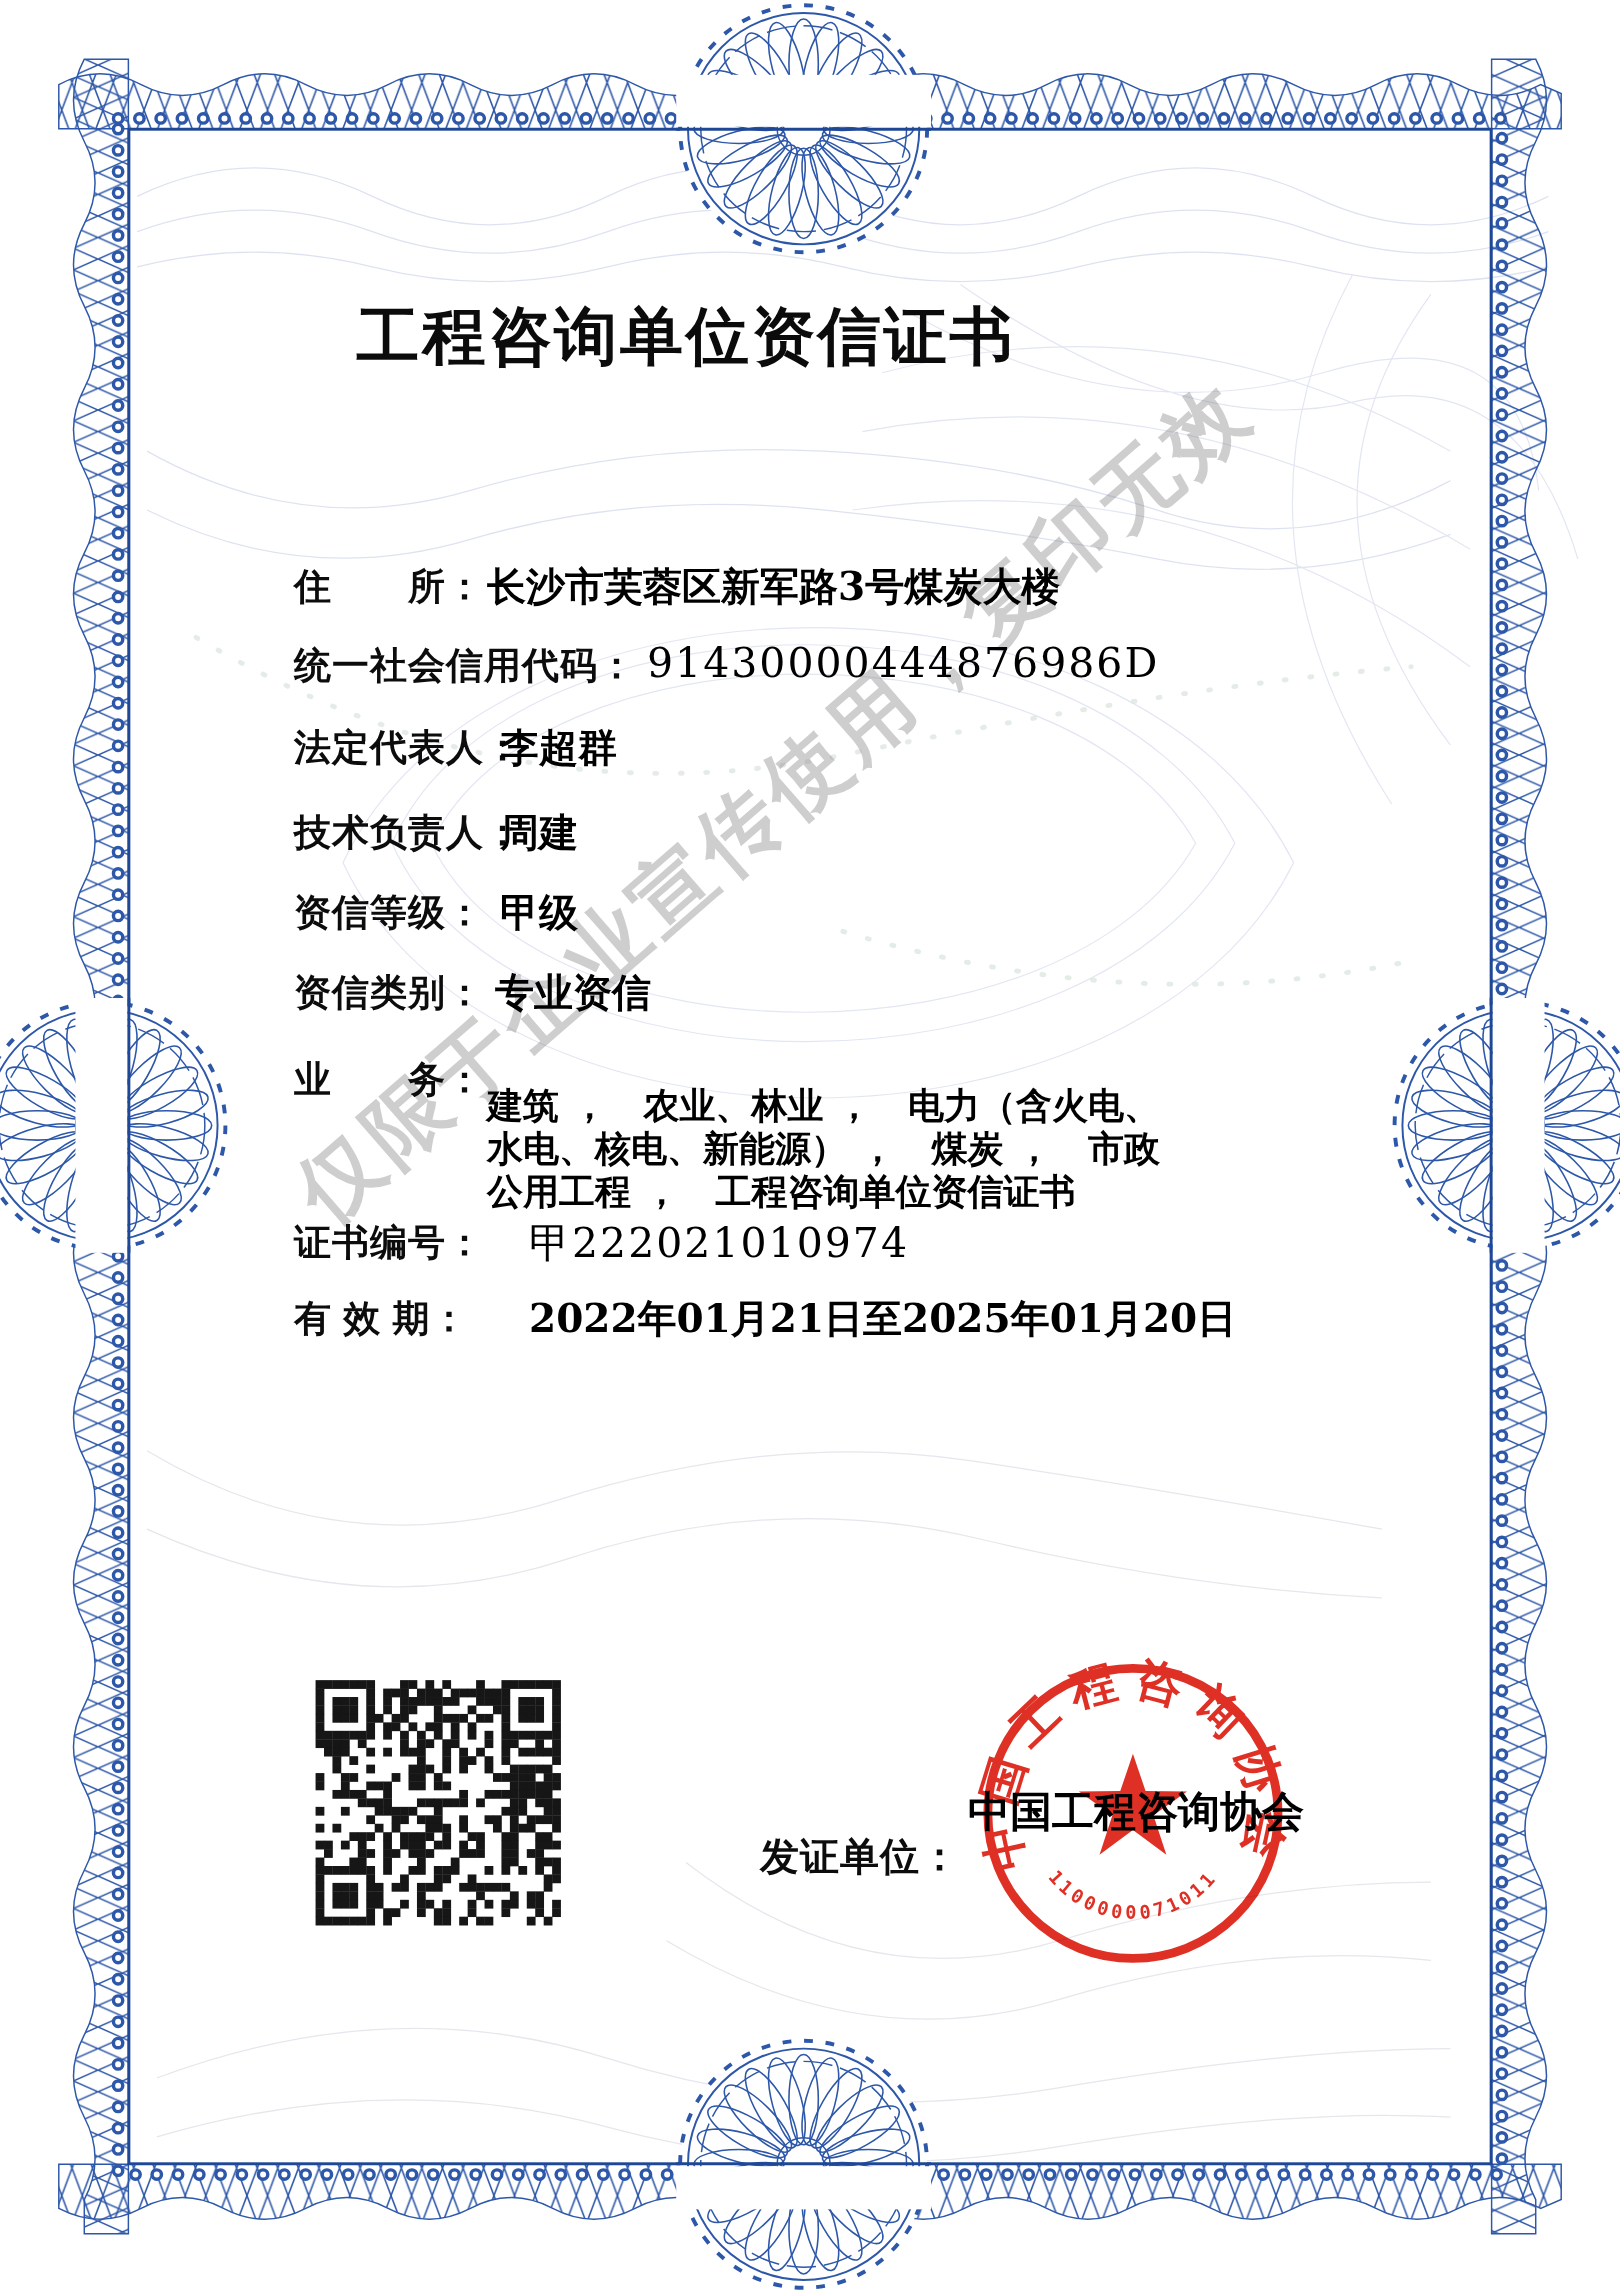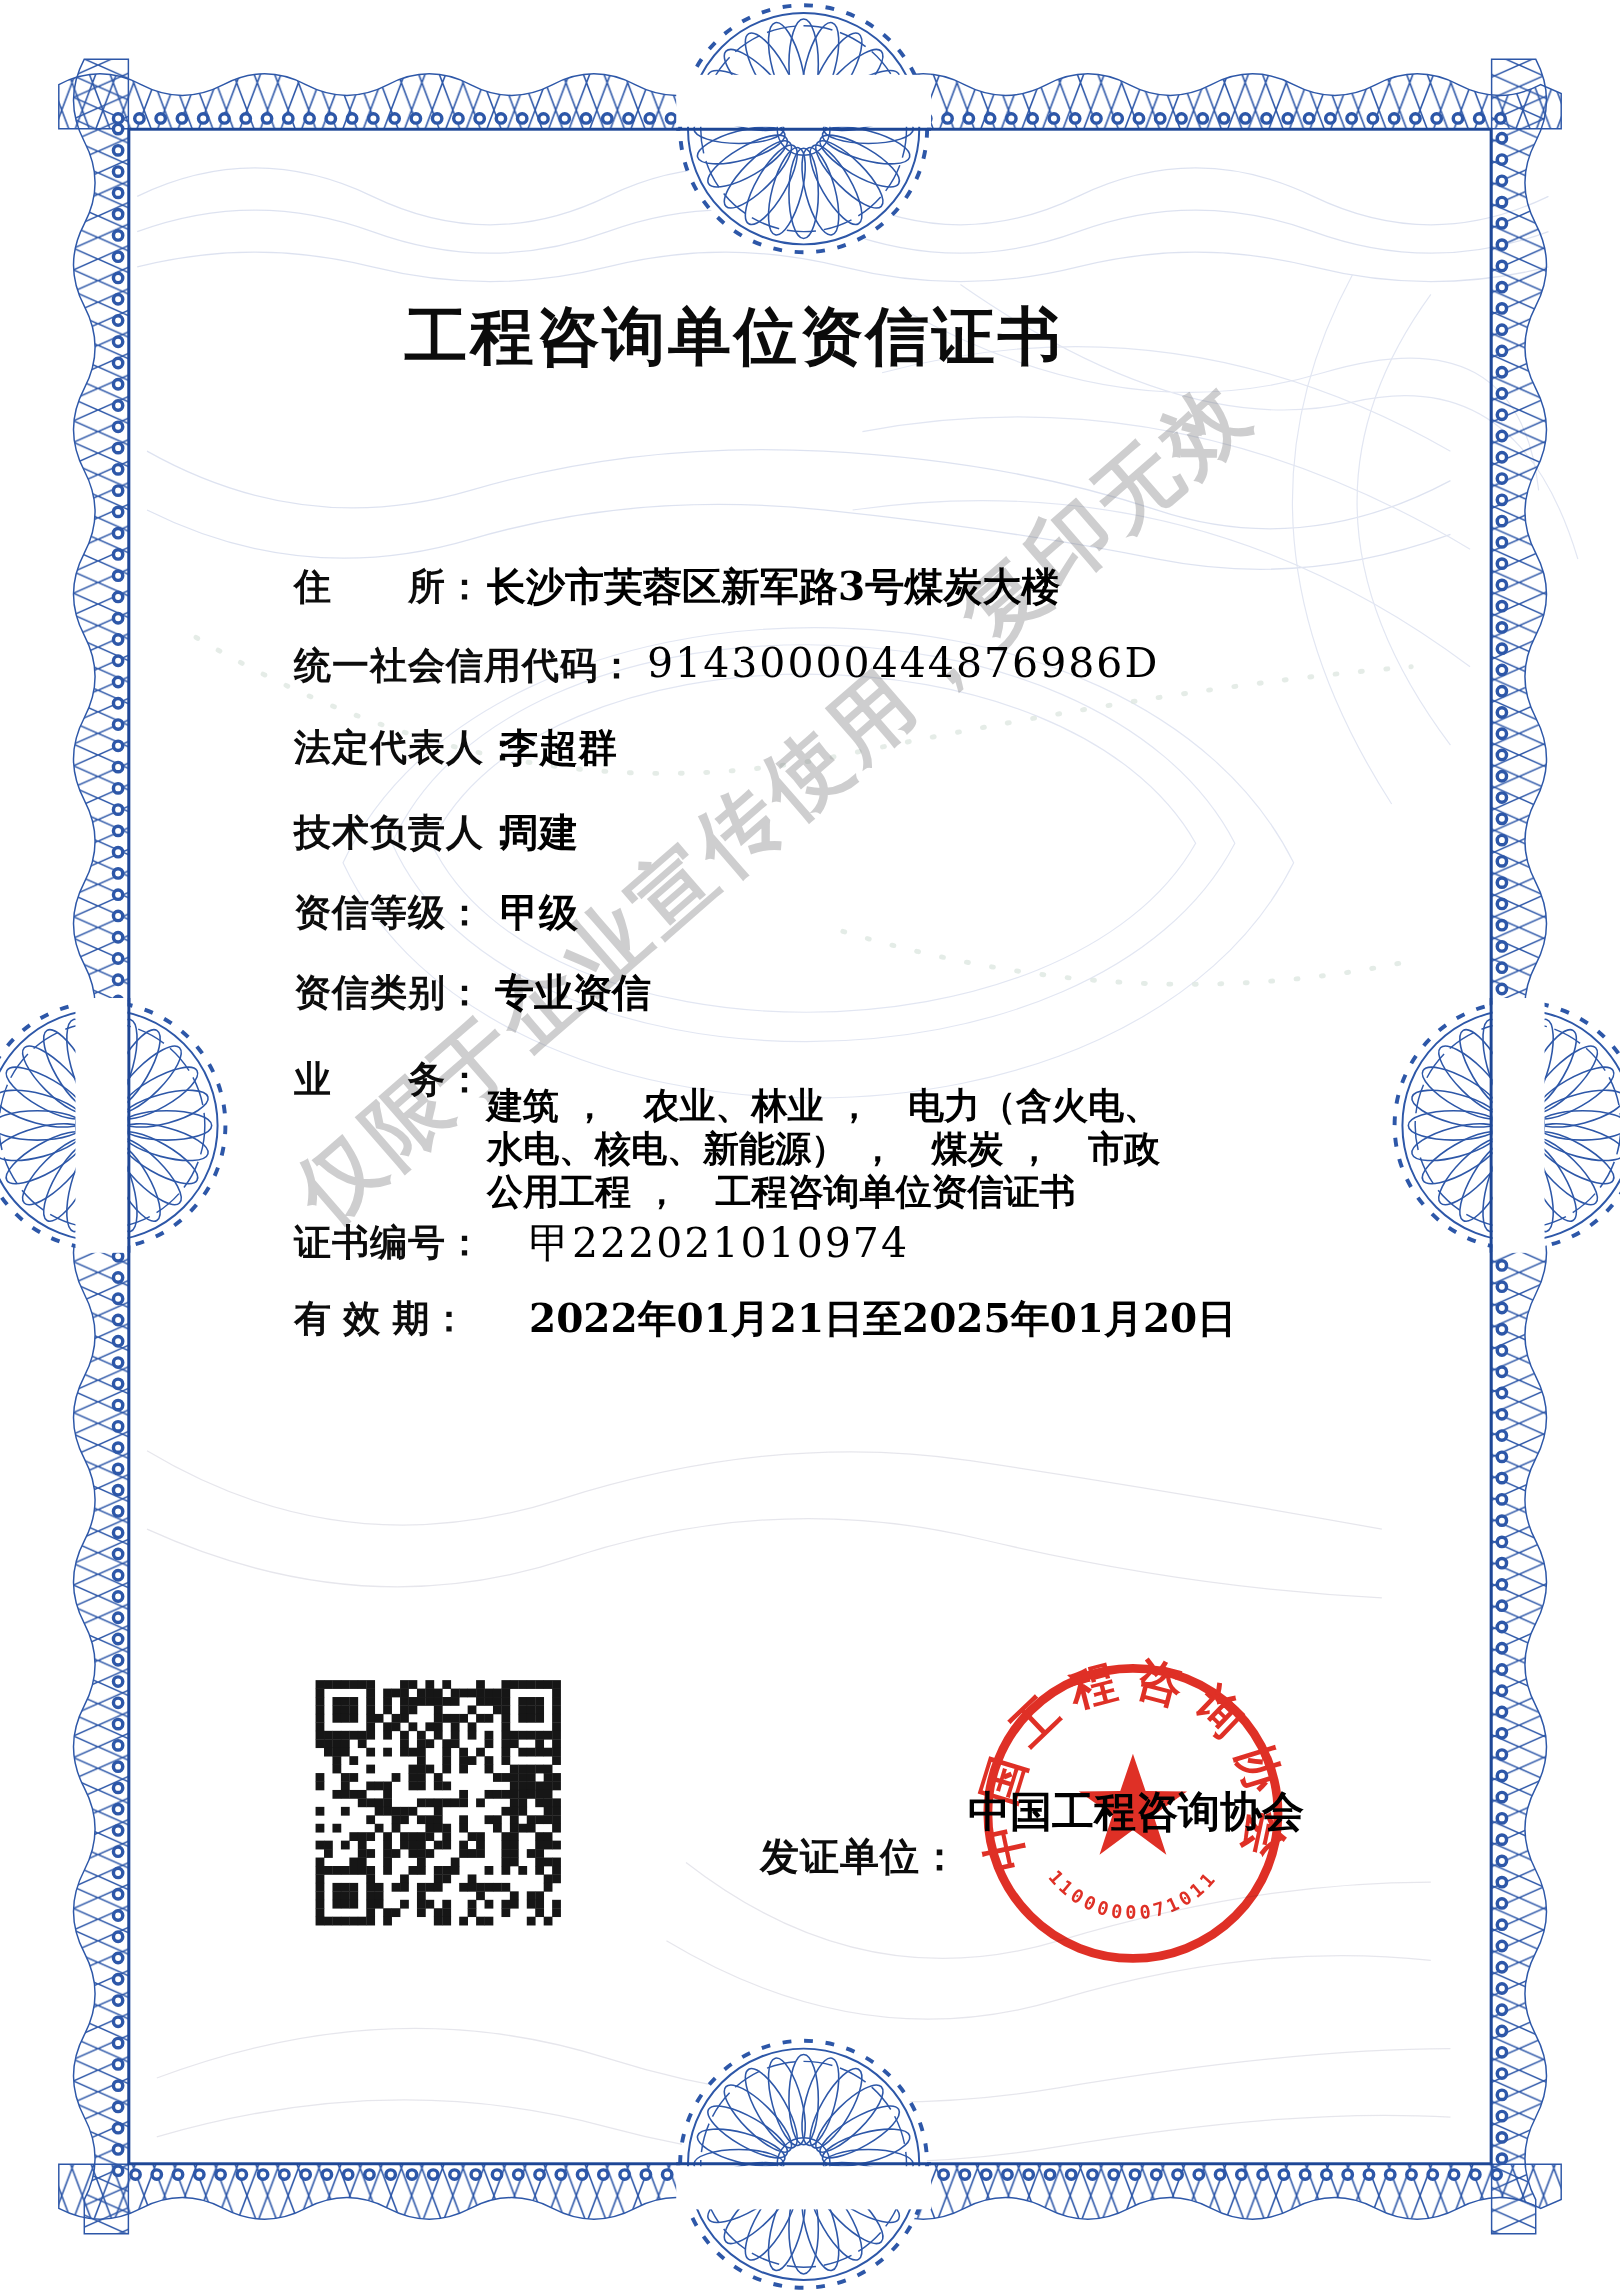--- a/index.html
+++ b/index.html
@@ -4,21 +4,21 @@
 <style>
   html,body{margin:0;padding:0;background:#777;}
   .page{position:relative;width:1620px;height:2293px;background:#ffffff;overflow:hidden;
         font-family:"Liberation Sans","DejaVu Sans",sans-serif;}
   .bg{position:absolute;left:0;top:0;width:1620px;height:2293px;}
   .watermark{position:absolute;left:147px;top:747px;width:1255px;text-align:center;
      font-family:"DejaVu Serif","Liberation Serif",serif;font-weight:600;
      font-size:82px;letter-spacing:5.9px;color:rgba(125,125,130,.38);
      transform:rotate(-41deg);transform-origin:50% 50%;white-space:nowrap;}
   .title{position:absolute;left:686px;top:294px;transform:translateX(-50%);
-     font-size:63px;font-weight:900;letter-spacing:2.9px;color:#0b0b0b;white-space:nowrap;margin-left:48px;}
+     font-size:63px;font-weight:900;letter-spacing:2.9px;color:#0b0b0b;white-space:nowrap;}
   .row{position:absolute;left:0;width:100%;height:53px;}
   .lbl{position:absolute;left:294px;top:0;font-size:37px;font-weight:800;color:#0c0c0c;
        letter-spacing:1px;white-space:pre;}
   .val{position:absolute;top:-2px;font-size:39px;font-weight:600;color:#000;
        font-family:"DejaVu Serif","Liberation Serif",serif;white-space:pre;}
   .val.code{font-size:41px;letter-spacing:2px;font-weight:500;}
   .bizline{position:absolute;left:487px;width:745px;font-size:36px;font-weight:600;
        font-family:"DejaVu Serif","Liberation Serif",serif;color:#000;white-space:pre;margin-top:29px;}
   .issuer-row{position:absolute;top:1786px;left:0;width:100%;height:55px;}
   .issuer-row .lbl{left:760px;font-size:39px;margin-top:44px;}

